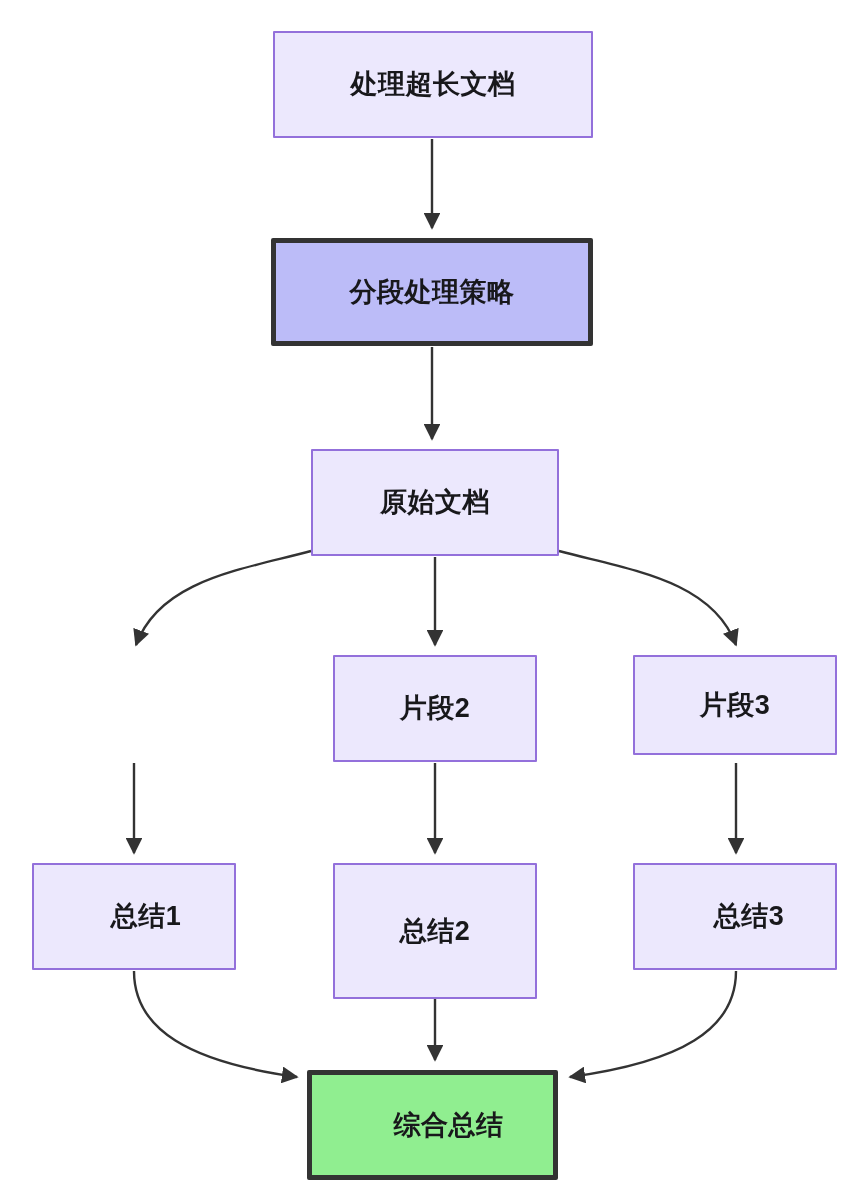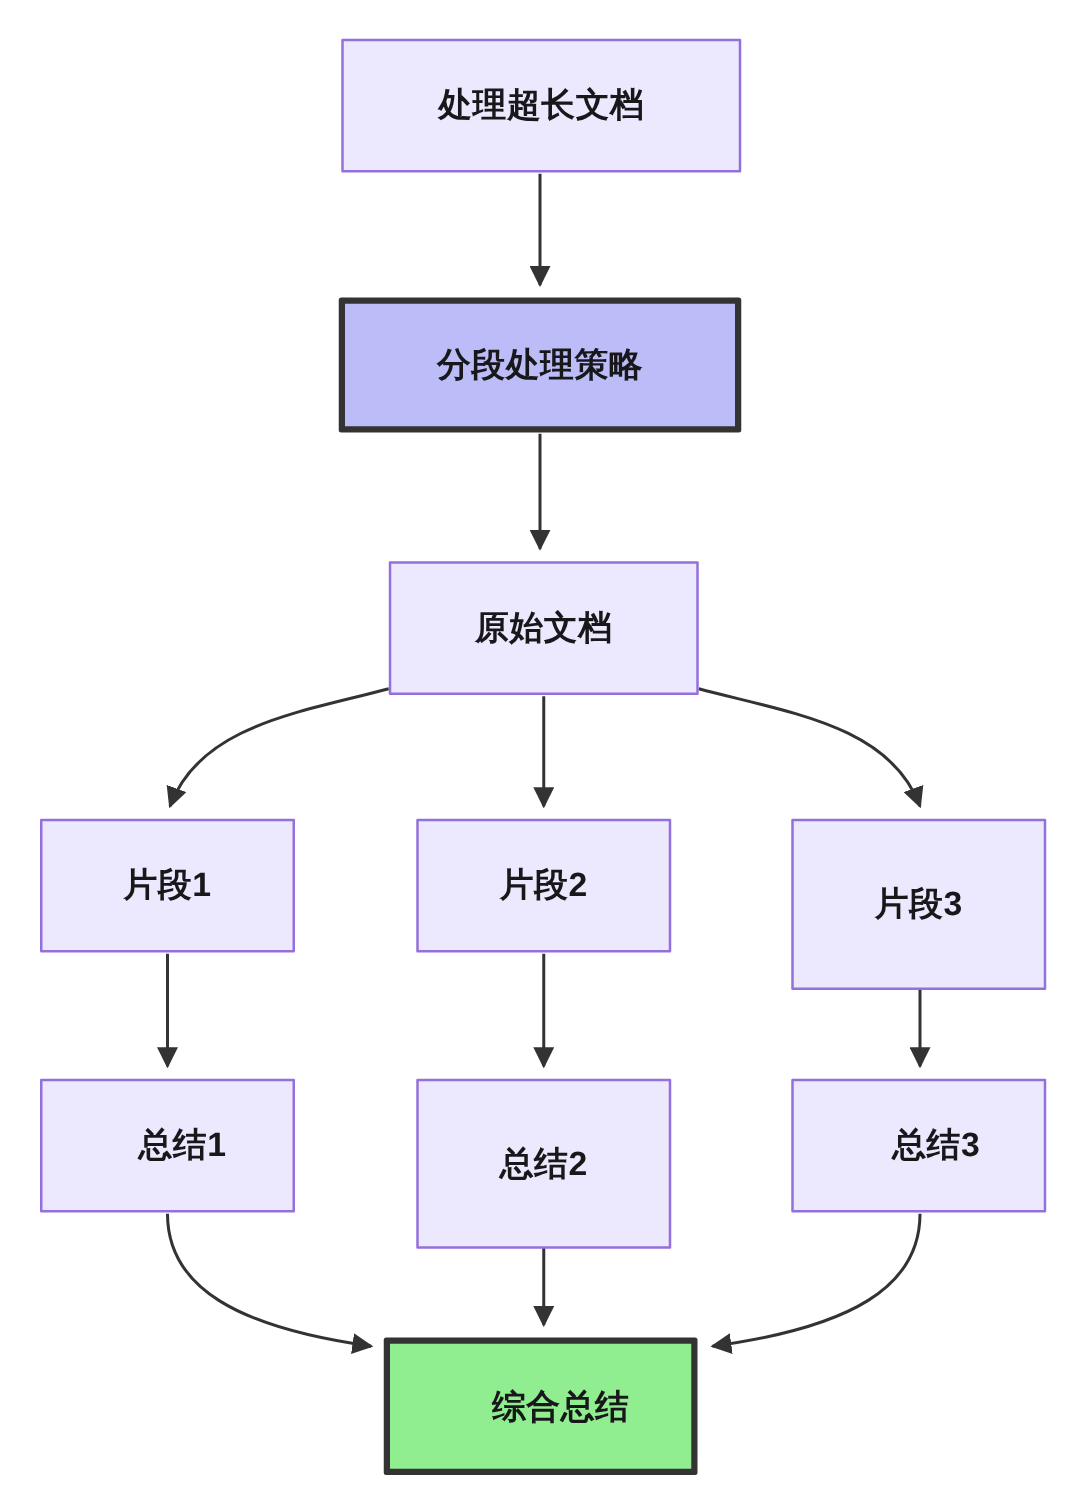--- a/index.html
+++ b/index.html
@@ -98,29 +98,26 @@
   </div>
 
   <div class="node node-highlight" style="left:271px; top:238px; width:322px; height:108px;">
     <span>分段处理策略</span>
   </div>
 
   <div class="node node-standard" style="left:311px; top:449px; width:248px; height:107px;">
     <span>原始文档</span>
   </div>
 
-  <div class="node node-standard" style="left:32px; top:655px; width:204px; height:107px;">
-    <span>片段1</span>
-  </div>
 
   <div class="node node-standard" style="left:333px; top:655px; width:204px; height:107px;">
     <span>片段2</span>
   </div>
 
-  <div class="node node-standard" style="left:633px; top:655px; width:204px; height:137px;">
+  <div class="node node-standard" style="left:633px; top:655px; width:204px; height:100px;">
     <span>片段3</span>
   </div>
 
   <div class="node node-standard" style="left:32px; top:863px; width:204px; height:107px;padding-left:24px;">
     <span>总结1</span>
   </div>
 
   <div class="node node-standard" style="left:333px; top:863px; width:204px; height:136px;">
     <span>总结2</span>
   </div>

